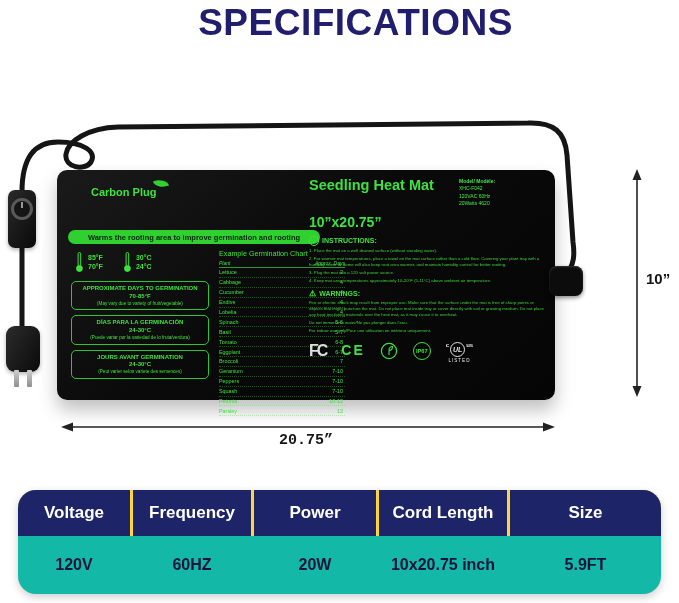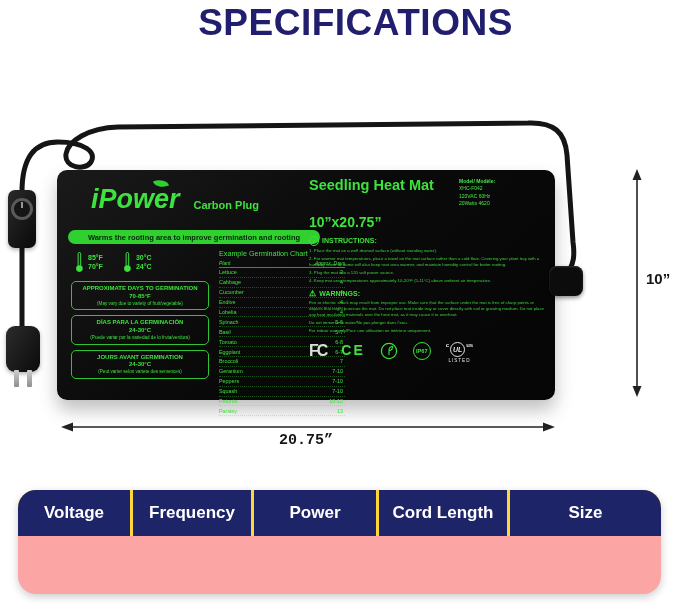--- a/index.html
+++ b/index.html
@@ -81,21 +81,21 @@
              align-items:center;justify-content:center;font-size:7px;font-weight:800;font-style:italic;box-sizing:border-box;}
   .ul-listed{font-size:4.6px;letter-spacing:1px;margin-top:1px;}
 
   
   .dim-h-label{position:absolute;left:646px;top:270px;font-size:15px;font-weight:600;color:#161616;}
   .dim-w-label{position:absolute;left:57px;top:432px;width:498px;text-align:center;
                font-size:15px;font-weight:600;color:#161616;font-family:Liberation Mono, monospace;}
 
   
   .spec-card{position:absolute;left:18px;top:490px;width:643px;height:104px;border-radius:18px;
-             background:#fca5a5;box-shadow:0 3px 9px rgba(0,0,0,.2);overflow:hidden;z-index:2;
+             background:#14b8a6;box-shadow:0 3px 9px rgba(0,0,0,.2);overflow:hidden;z-index:2;
              display:grid;grid-template-rows:46px 1fr;}
   .spec-head,.spec-vals{display:grid;grid-template-columns:112px 118px 122px 128px 1fr;gap:3px;}
   .spec-head{background:#ffd53c;}
   .spec-head .cell{background:#1d2468;color:#fff;display:flex;align-items:center;justify-content:center;
                    font-size:17px;font-weight:700;}
   .spec-vals .cell{display:flex;align-items:center;justify-content:center;font-size:16px;font-weight:700;color:#12143c;}
 </style>
 </head>
 <body>
 
@@ -126,21 +126,20 @@
 
   <div class="plug">
     <div class="prong prong1"></div>
     <div class="prong prong2"></div>
   </div>
 
   <div class="mat">
     <div class="connector"></div>
 
     <div class="brand-row">
-      <span class="brand">iPower</span>
       <span class="leaf"></span>
       <span class="brand-sub">Carbon Plug</span>
     </div>
 
     <div class="banner">Warms the rooting area to improve germination and rooting</div>
 
     <div class="temps">
       <div class="temp-group">
         <svg class="therm" width="9" height="22" viewBox="0 0 9 22">
           <rect x="3.1" y="1.5" width="2.6" height="14" rx="1.3" fill="none" stroke="#3ee23e" stroke-width="1"></rect>
@@ -301,15 +300,22 @@
   <div class="dim-w-label">20.75”</div>
 
   <div class="spec-card">
     <div class="spec-head">
       <div class="cell">Voltage</div>
       <div class="cell">Frequency</div>
       <div class="cell">Power</div>
       <div class="cell">Cord Length</div>
       <div class="cell">Size</div>
     </div>
+    <div class="spec-vals">
+      <div class="cell">120V</div>
+      <div class="cell">60HZ</div>
+      <div class="cell">20W</div>
+      <div class="cell">10x20.75 inch</div>
+      <div class="cell">5.9FT</div>
+    </div>
   </div>
 
 </div>
 
 </body></html>

